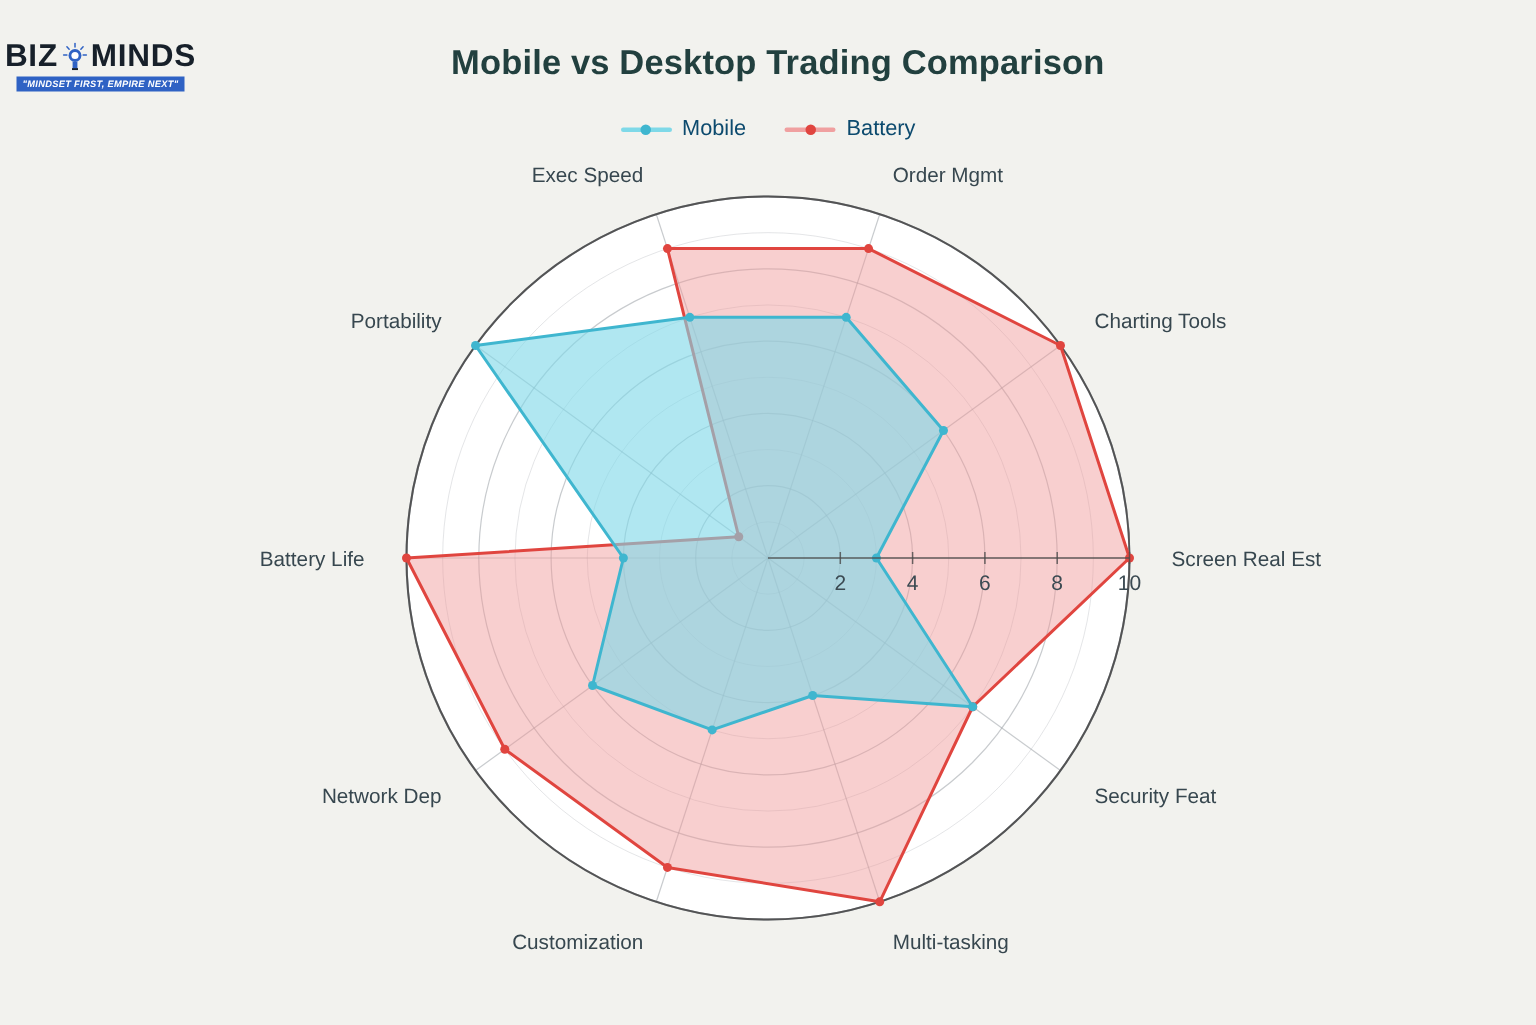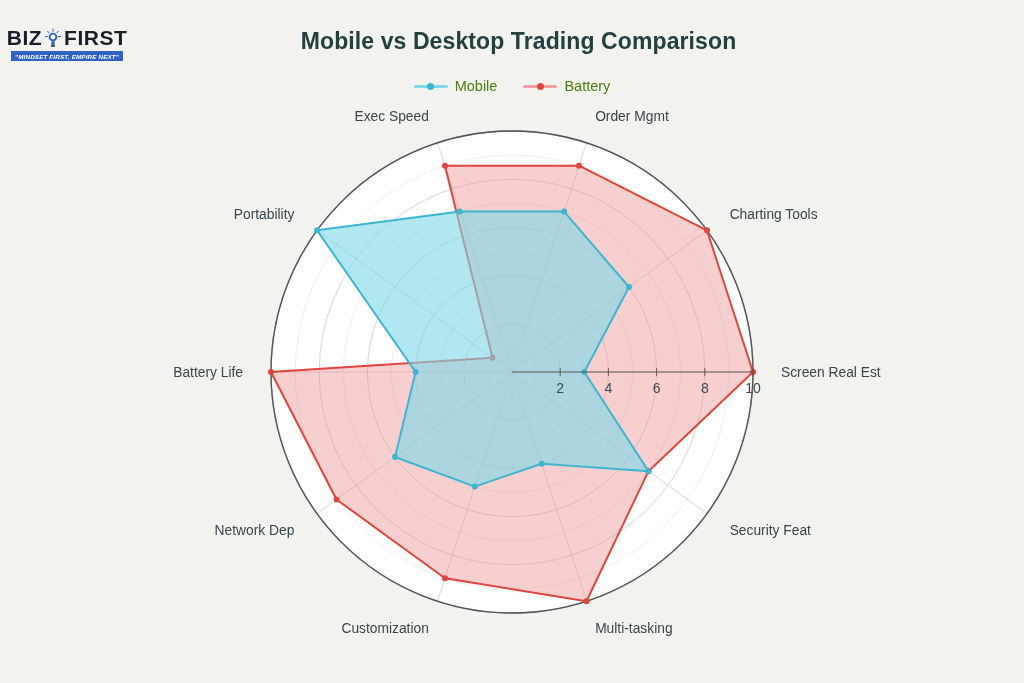--- a/index.html
+++ b/index.html
@@ -57,21 +57,21 @@
     position:absolute;left:0;right:0;top:78px;
     display:flex;justify-content:center;align-items:center;gap:26px;
   }
   .legend-item{display:flex;align-items:center;gap:7px;}
   .legend-swatch{
     position:relative;width:34px;height:10px;
     display:flex;align-items:center;justify-content:center;
   }
   .legend-swatch .bar{position:absolute;left:0;right:0;top:4px;height:2.6px;border-radius:2px;}
   .legend-swatch .dot{position:relative;width:7px;height:7px;border-radius:50%;}
-  .legend-label{font-size:14.5px;color:#4d7c0f;}
+  .legend-label{font-size:14.5px;color:#0c4a6e;}
 
   
   #chart{position:absolute;left:0;top:0;}
   .tick-label{
     font-family:"Liberation Sans", sans-serif;
     font-size:14px;fill:#3b4a52;
   }
   .axis-label{
     font-family:"Liberation Sans", sans-serif;
     font-size:13.8px;fill:#37474f;
@@ -105,21 +105,21 @@
             <line x1="15.4" y1="3.2" x2="13.9" y2="4.8"></line>
             <line x1="2.4" y1="8.6" x2="4.6" y2="8.6"></line>
             <line x1="17.6" y1="8.6" x2="15.4" y2="8.6"></line>
           </g>
           <circle cx="10" cy="9" r="4.3" fill="#2f62c4"></circle>
           <circle cx="10" cy="9" r="2.4" fill="#ffffff"></circle>
           <rect x="8.4" y="13.2" width="3.2" height="4.4" fill="#2f62c4"></rect>
           <rect x="8" y="17.4" width="4" height="1.3" fill="#17202a"></rect>
         </svg>
       </span>
-      <span>FIRST</span>
+      <span>MINDS</span>
     </div>
     <div class="logo-tag">"MINDSET FIRST, EMPIRE NEXT"</div>
   </div>
 
   <div class="title">Mobile vs Desktop Trading Comparison</div>
 
   <div class="legend">
     <div class="legend-item">
       <span class="legend-swatch">
         <span class="bar" style="background:#7fd9e8"></span>

